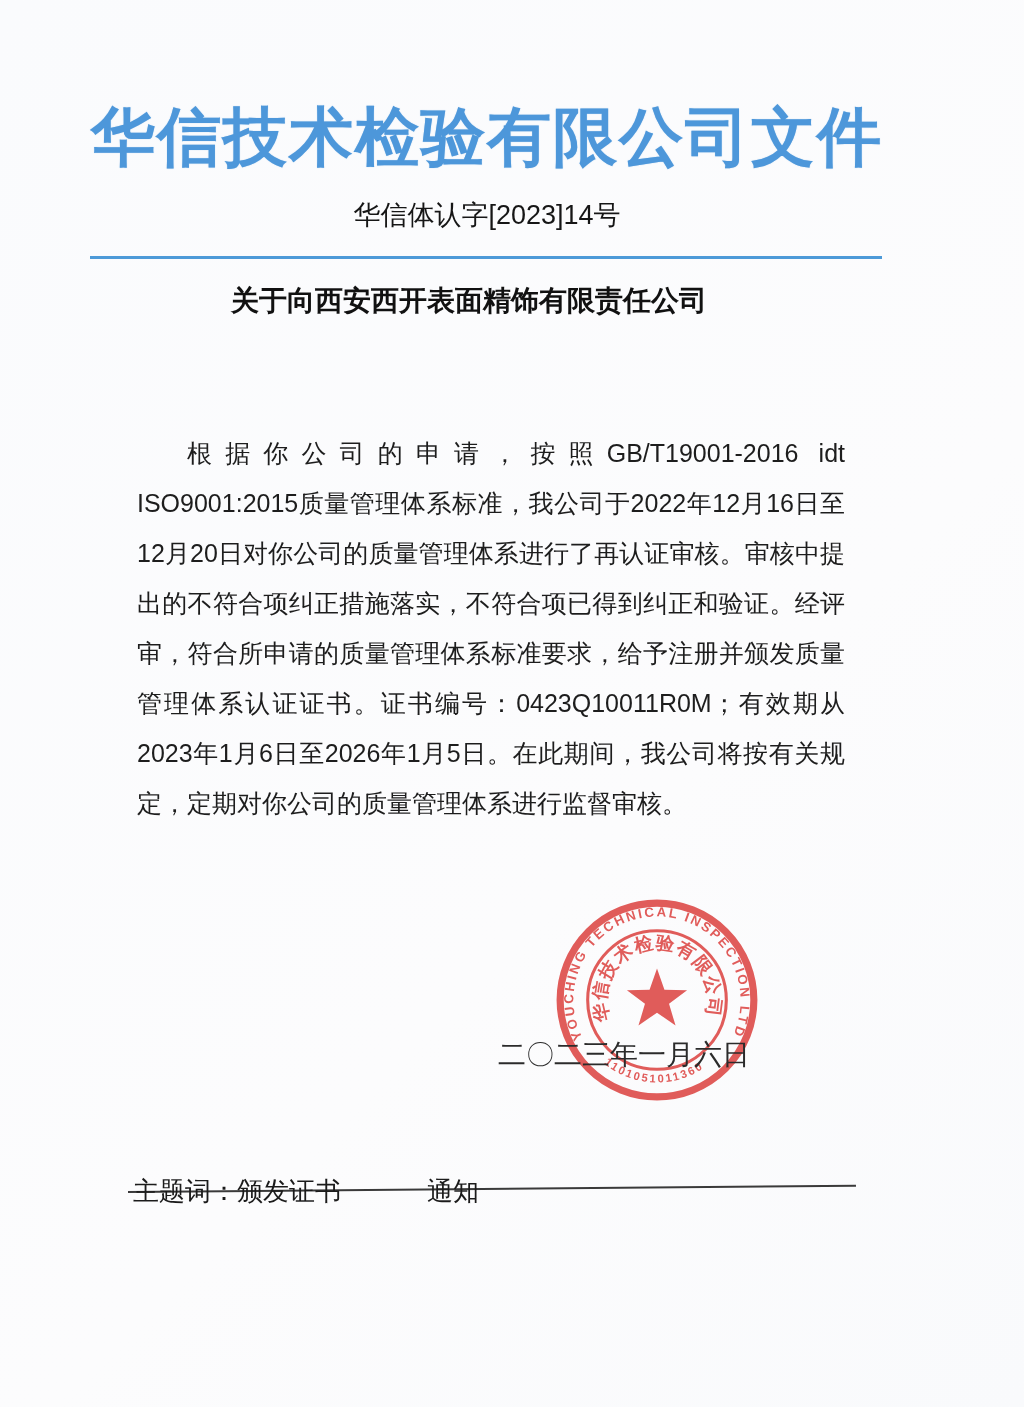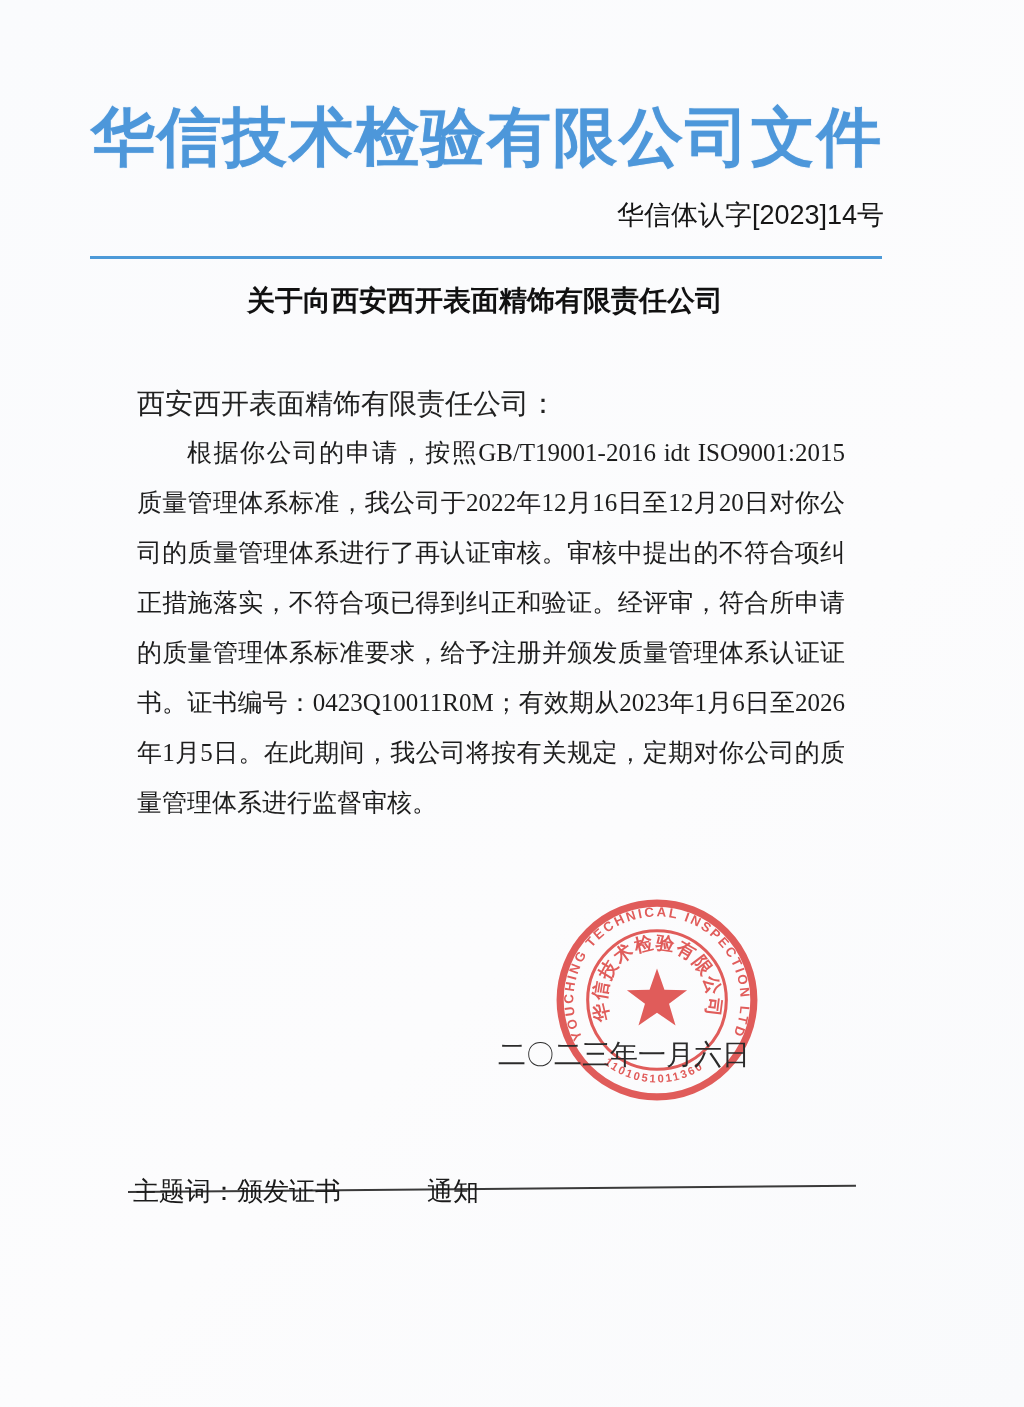--- a/index.html
+++ b/index.html
@@ -22,43 +22,43 @@
     position:absolute;top:90px;left:90px;width:794px;
     text-align:center;
     font-family:Liberation Sans, sans-serif;
     font-weight:bold;font-size:64px;line-height:95px;
     letter-spacing:2px;color:var(--blue);
     text-shadow:0 0 1px rgba(77,151,218,.55);
     white-space:nowrap;
   }
   .doc-number{
     position:absolute;top:198px;left:90px;width:794px;
-    text-align:right;
+    text-align:center;
     font-family:"Liberation Sans","DejaVu Sans",sans-serif;
     font-size:27px;line-height:34px;color:#161616;
   }
   .rule{
     position:absolute;top:256px;left:90px;width:792px;height:3px;
     background:var(--rule-blue);
   }
   .notice-title{
-    position:absolute;top:279px;left:88px;width:794px;
+    position:absolute;top:279px;left:72px;width:794px;
     text-align:center;
     font-family:"Liberation Sans","DejaVu Sans",sans-serif;
     font-weight:bold;font-size:28px;line-height:44px;color:#111;
   }
   .salutation{
     position:absolute;top:387px;left:137px;
     font-size:28px;line-height:34px;color:#222;
   }
   .body-text{
     position:absolute;top:428px;left:137px;width:708px;
     font-size:25px;line-height:50px;color:#1d1d1d;
     text-align:justify;text-indent:2em;
-    font-family:Liberation Serif, serif;
+    font-family:Liberation Sans, sans-serif;
   }
   .stamp{
     position:absolute;left:553px;top:896px;width:208px;height:208px;
     opacity:.9;z-index:2;
   }
   .stamp-ink circle{stroke:var(--red);}
   .stamp-ink polygon{fill:var(--red);}
   .stamp-ink text{fill:var(--red);}
   .stamp-en{font-family:"Liberation Sans","DejaVu Sans",sans-serif;font-size:13px;font-weight:bold;}
   .stamp-cn{font-family:"Liberation Sans","DejaVu Sans",sans-serif;font-size:18px;font-weight:bold;}
@@ -87,21 +87,20 @@
   <div class="header-title">华信技术检验有限公司文件</div>
 
   <div class="doc-number">华信体认字[2023]14号</div>
 
   <div class="rule"></div>
 
   <div class="notice-title">
     <div>关于向西安西开表面精饰有限责任公司</div>
   </div>
 
-  <div class="salutation">西安西开表面精饰有限责任公司：</div>
 
   <div class="body-text">根据你公司的申请，按照GB/T19001-2016 idt ISO9001:2015质量管理体系标准，我公司于2022年12月16日至12月20日对你公司的质量管理体系进行了再认证审核。审核中提出的不符合项纠正措施落实，不符合项已得到纠正和验证。经评审，符合所申请的质量管理体系标准要求，给予注册并颁发质量管理体系认证证书。证书编号：0423Q10011R0M；有效期从2023年1月6日至2026年1月5日。在此期间，我公司将按有关规定，定期对你公司的质量管理体系进行监督审核。</div>
 
   <svg class="stamp" viewBox="0 0 204 204" xmlns="http://www.w3.org/2000/svg">
     <defs>
       <path id="arc-en" d="M 28.9 139.2 A 82 82 0 1 1 175.1 139.2" fill="none"></path>
       <path id="arc-cn" d="M 56 121.5 A 50 50 0 1 1 148 121.5" fill="none"></path>
       <path id="arc-num" d="M 49.9 164 A 81 81 0 0 0 154.1 164" fill="none"></path>
     </defs>
     <g class="stamp-ink">

